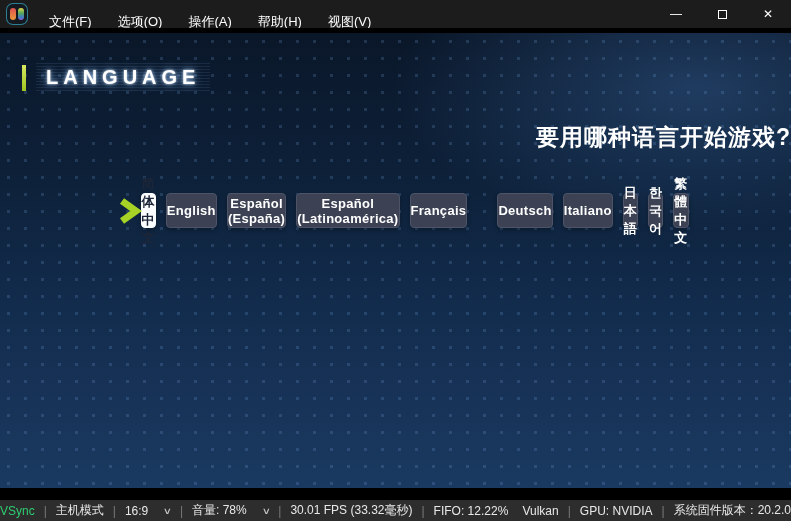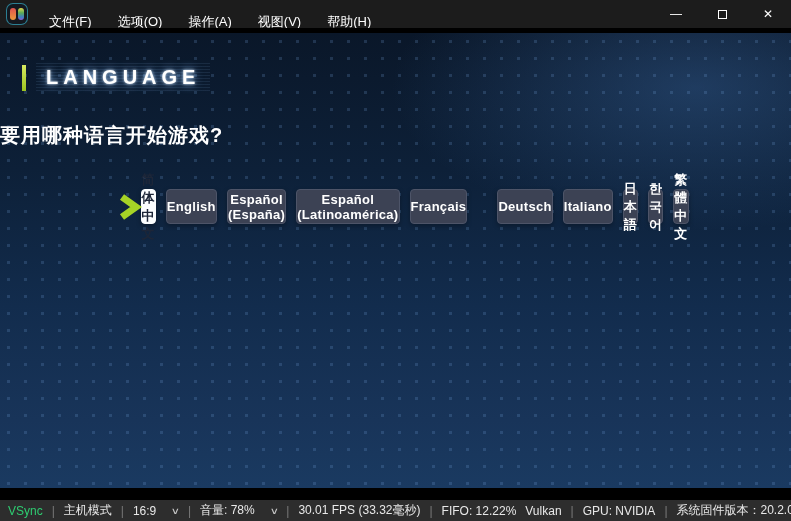--- a/index.html
+++ b/index.html
@@ -32,53 +32,53 @@
     background-image:
       radial-gradient(rgba(122,170,228,0.20) 1.5px, transparent 2px),
       radial-gradient(ellipse 55% 45% at 88% 12%, rgba(64,114,176,0.38), transparent 70%),
       linear-gradient(180deg, #0a1729 0%, #0d2038 30%, #122c4d 60%, #183459 85%, #1a3a61 100%);
     background-size: 17px 17px, auto, auto; }
   .header { display: flex; align-items: center; gap: 10px; padding: 30px 0 0 22px; }
   .accent-bar { width: 4px; height: 26px; background: linear-gradient(180deg, #d7e960 0%, #9cc41f 100%); }
   .page-title { font-size: 20px; font-weight: bold; letter-spacing: 5px; color: #fff; padding: 3px 10px;
     text-shadow: 0 0 10px rgba(130,190,255,.95), 0 0 3px rgba(255,255,255,.85);
     background: repeating-linear-gradient(180deg, rgba(150,200,255,0.10) 0 1px, transparent 1px 3px); }
-  .question { text-align: left; color: #fff; font-size: 20px; font-weight: bold; margin-top: 30px;
+  .question { text-align: right; color: #fff; font-size: 23px; font-weight: bold; margin-top: 30px;
     letter-spacing: 1px; }
   .lang-grid { width: 510px; margin: 40px auto 0; display: flex; gap: 30px; }
   .col { display: flex; flex-direction: row; gap: 10px; flex: 1; }
   .lang-btn { position: relative; height: 35px; border-radius: 4px; background: #3c4254;
     border: 1px solid #4d5468; color: #fff; font-size: 13px; font-weight: bold;
     font-family: inherit; display: flex; align-items: center; justify-content: center;
     letter-spacing: .3px; box-shadow: 0 2px 5px rgba(0,0,0,.3); cursor: pointer; }
   .lang-btn.selected { background: #fbfdfe; border-color: #fbfdfe; color: #1d2638; }
   .cursor-icon { position: absolute; left: -25px; top: 50%; transform: translateY(-50%); line-height: 0; }
 
   
   .statusbar { height: 21px; background: #2d2d2d; color: #e8e8e8; font-size: 12px;
-    display: flex; align-items: center; padding: 0 8px; gap: 9px; flex: 0 0 auto; white-space: nowrap; }
+    display: flex; align-items: center; padding: 0 0; gap: 9px; flex: 0 0 auto; white-space: nowrap; }
   .sep { color: #7a7a7a; }
   .vsync { color: #2ecc71; }
   .sb-group { display: flex; align-items: center; }
   .chev { color: #c8c8c8; font-size: 9px; margin-left: 16px; transform: scaleX(1.4); display: inline-block; }
   .sb-right { margin-left: auto; display: flex; gap: 9px; align-items: center; }
 </style>
 </head>
 <body>
 
 <div class="window">
 
   <div class="titlebar">
     <span class="app-icon"></span>
     <nav class="menu">
       <div class="menu-item"><span>文件(</span><span class="mn">F</span><span>)</span></div>
       <div class="menu-item"><span>选项(</span><span class="mn">O</span><span>)</span></div>
       <div class="menu-item"><span>操作(</span><span class="mn">A</span><span>)</span></div>
+      <div class="menu-item"><span>帮助(</span><span class="mn">H</span><span>)</span></div>
       <div class="menu-item"><span>视图(</span><span class="mn">V</span><span>)</span></div>
-      <div class="menu-item"><span>帮助(</span><span class="mn">H</span><span>)</span></div>
     </nav>
     <div class="win-controls">
       <div class="ctrl">
           <span>—</span>
         </div>
       <div class="ctrl">
           <span class="max-box"></span>
         </div>
       <div class="ctrl">
           <span>✕</span>

